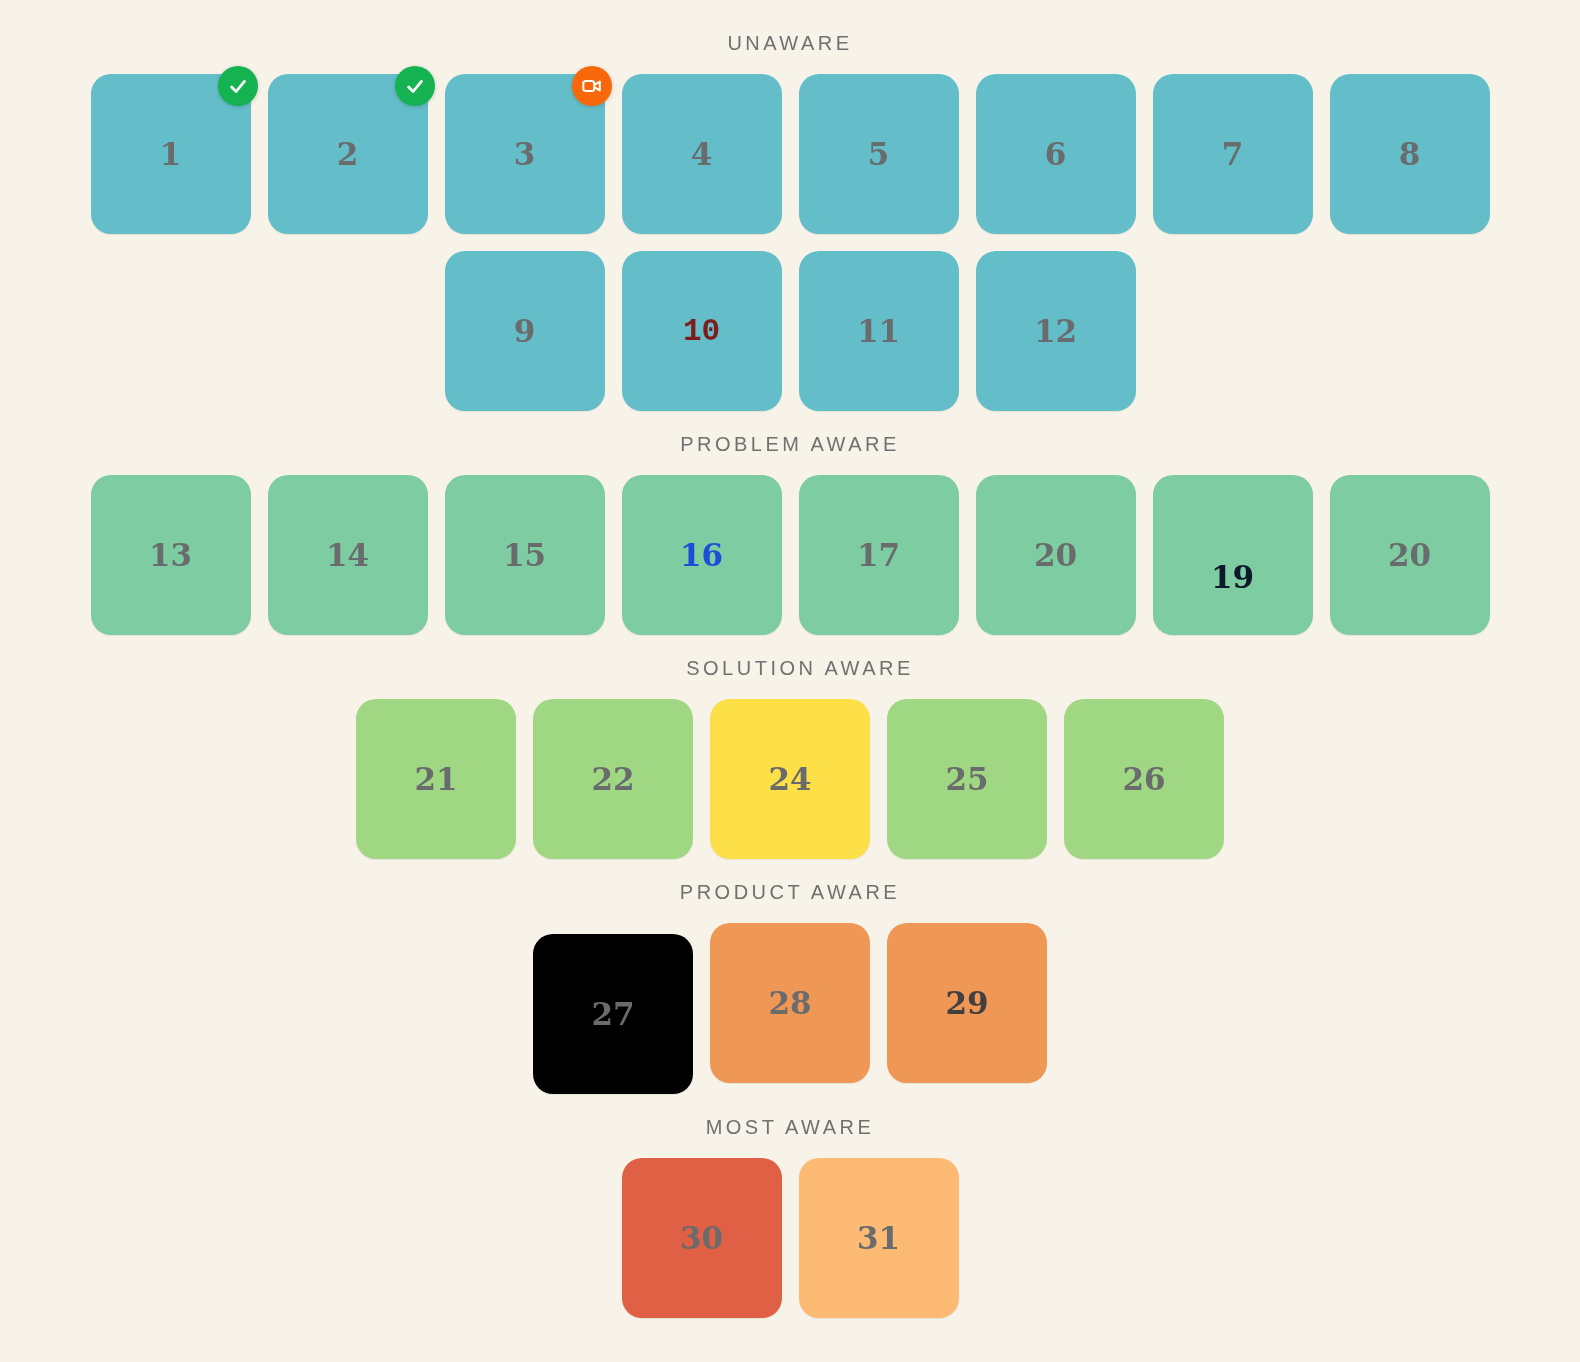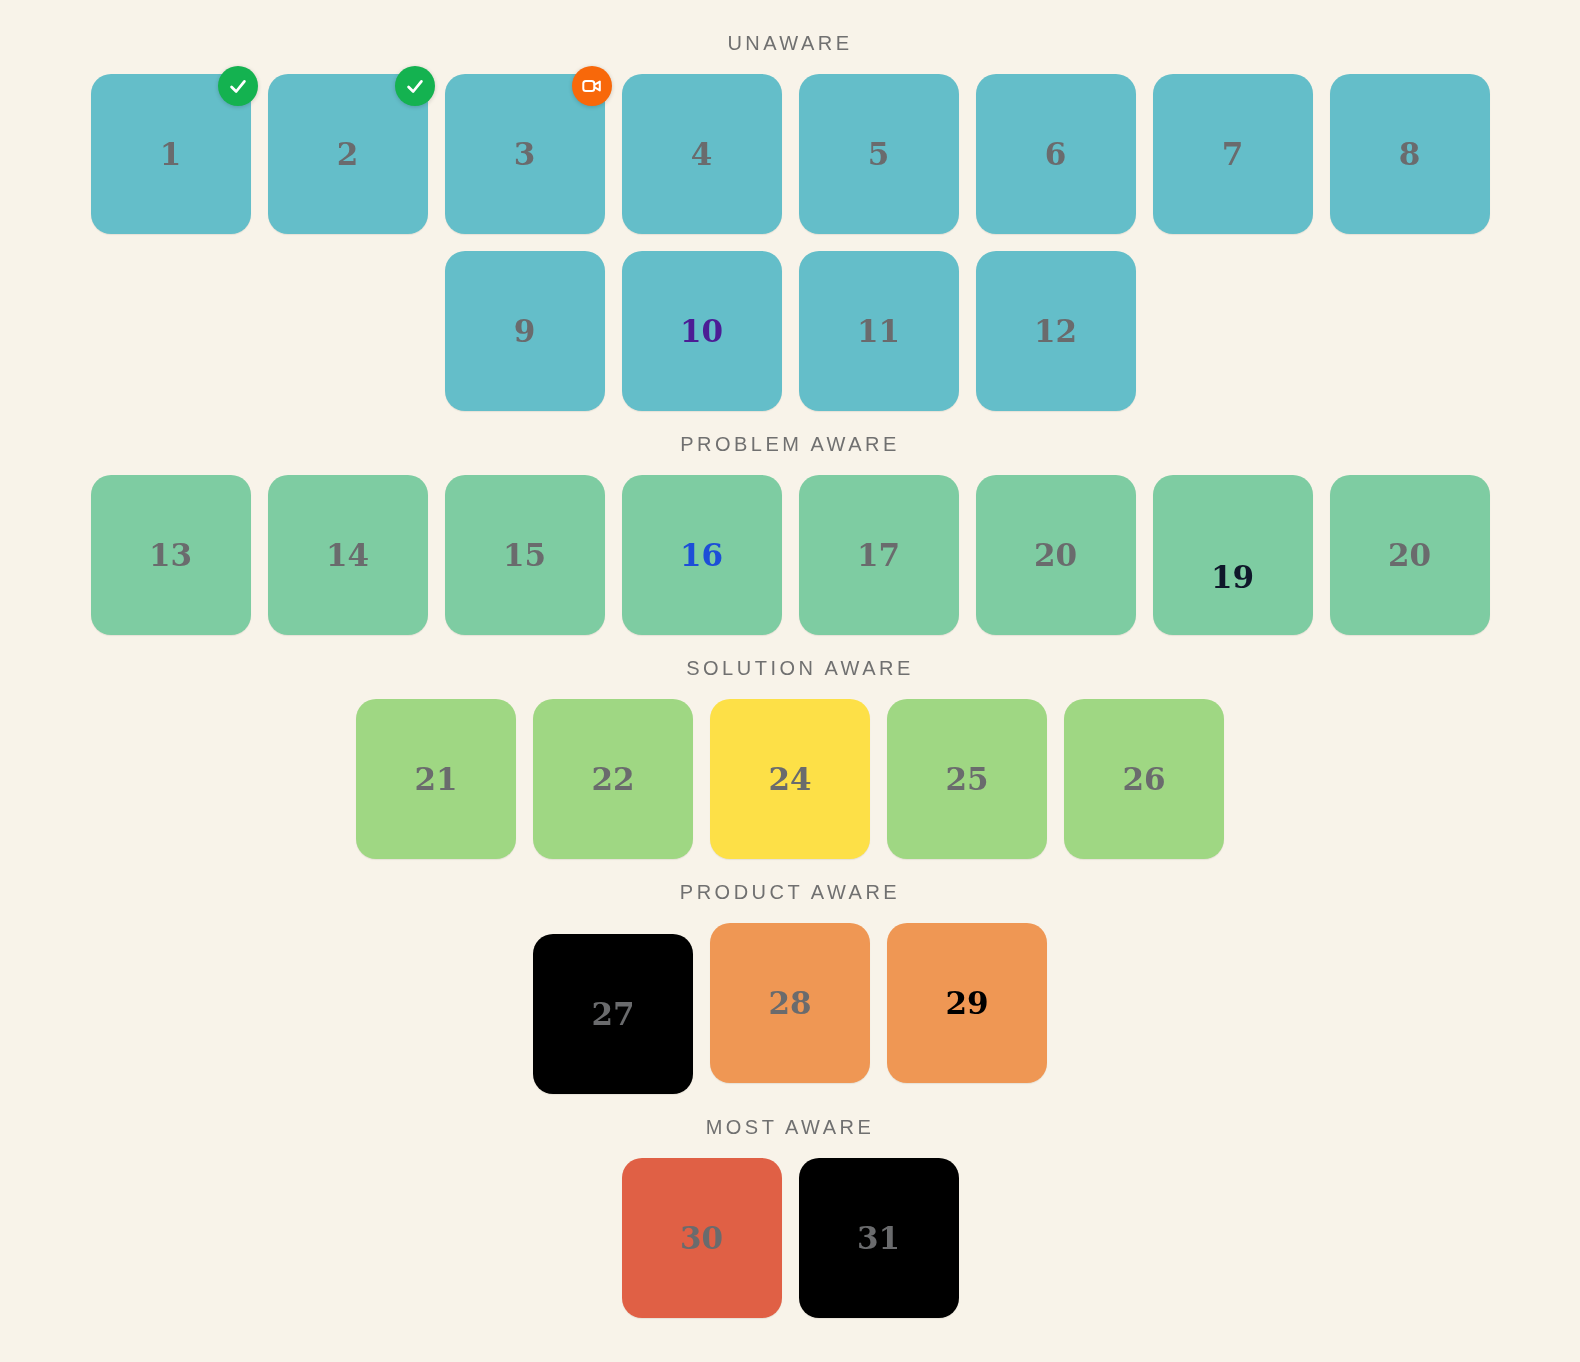--- a/index.html
+++ b/index.html
@@ -130,21 +130,21 @@
   <div class="tile" style="background: rgb(100, 190, 201);">
     <span class="tile-number" style="color: rgb(106, 107, 109);">8</span>
   </div>
 </div>
         <div class="tile-row">
   <div class="tile" style="background: rgb(100, 190, 201);">
     <span class="tile-number" style="color: rgb(106, 107, 109);">9</span>
   </div>
 
   <div class="tile" style="background: rgb(100, 190, 201);">
-    <span class="tile-number" style="color: #4c1d95;">10</span>
+    <span class="tile-number" style="color: #7f1d1d; font-family: Liberation Mono, monospace;">10</span>
   </div>
 
   <div class="tile" style="background: rgb(100, 190, 201);">
     <span class="tile-number" style="color: rgb(106, 107, 109);">11</span>
   </div>
 
   <div class="tile" style="background: rgb(100, 190, 201);">
     <span class="tile-number" style="color: rgb(106, 107, 109);">12</span>
   </div>
 </div>
@@ -224,33 +224,33 @@
         <div class="tile-row">
   <div class="tile" style="background: #000000; margin-top: 11px;">
     <span class="tile-number" style="color: rgb(106, 107, 109);">27</span>
   </div>
 
   <div class="tile" style="background: rgb(239, 151, 84);">
     <span class="tile-number" style="color: rgb(106, 107, 109);">28</span>
   </div>
 
   <div class="tile" style="background: rgb(239, 151, 84);">
-    <span class="tile-number" style="color: #000000;">29</span>
+    <span class="tile-number" style="color: #404040;">29</span>
   </div>
 </div>
       </div>
   </section>
 
   <section class="section">
     <div class="section-label" style="color: rgb(112, 112, 112);">MOST AWARE</div>
     <div class="rows">
         <div class="tile-row">
   <div class="tile" style="background: rgb(224, 96, 69);">
     <span class="tile-number" style="color: rgb(106, 107, 109);">30</span>
   </div>
 
-  <div class="tile" style="background: #000000;">
+  <div class="tile" style="background: #fdba74;">
     <span class="tile-number" style="color: rgb(106, 107, 109);">31</span>
   </div>
 </div>
       </div>
   </section>
 </div>
 
 </body></html>

